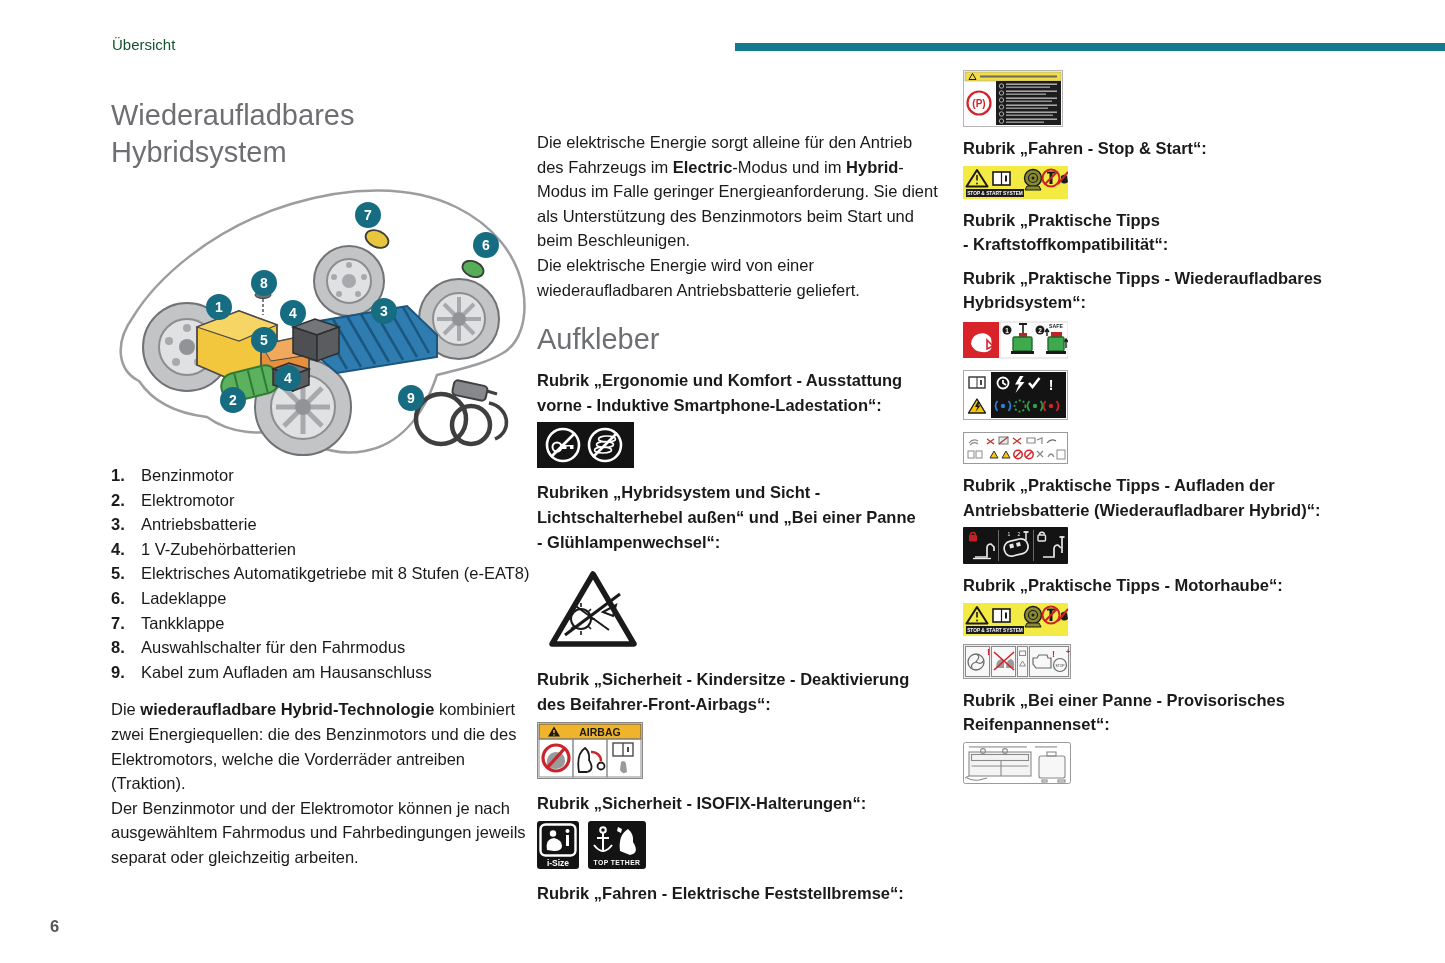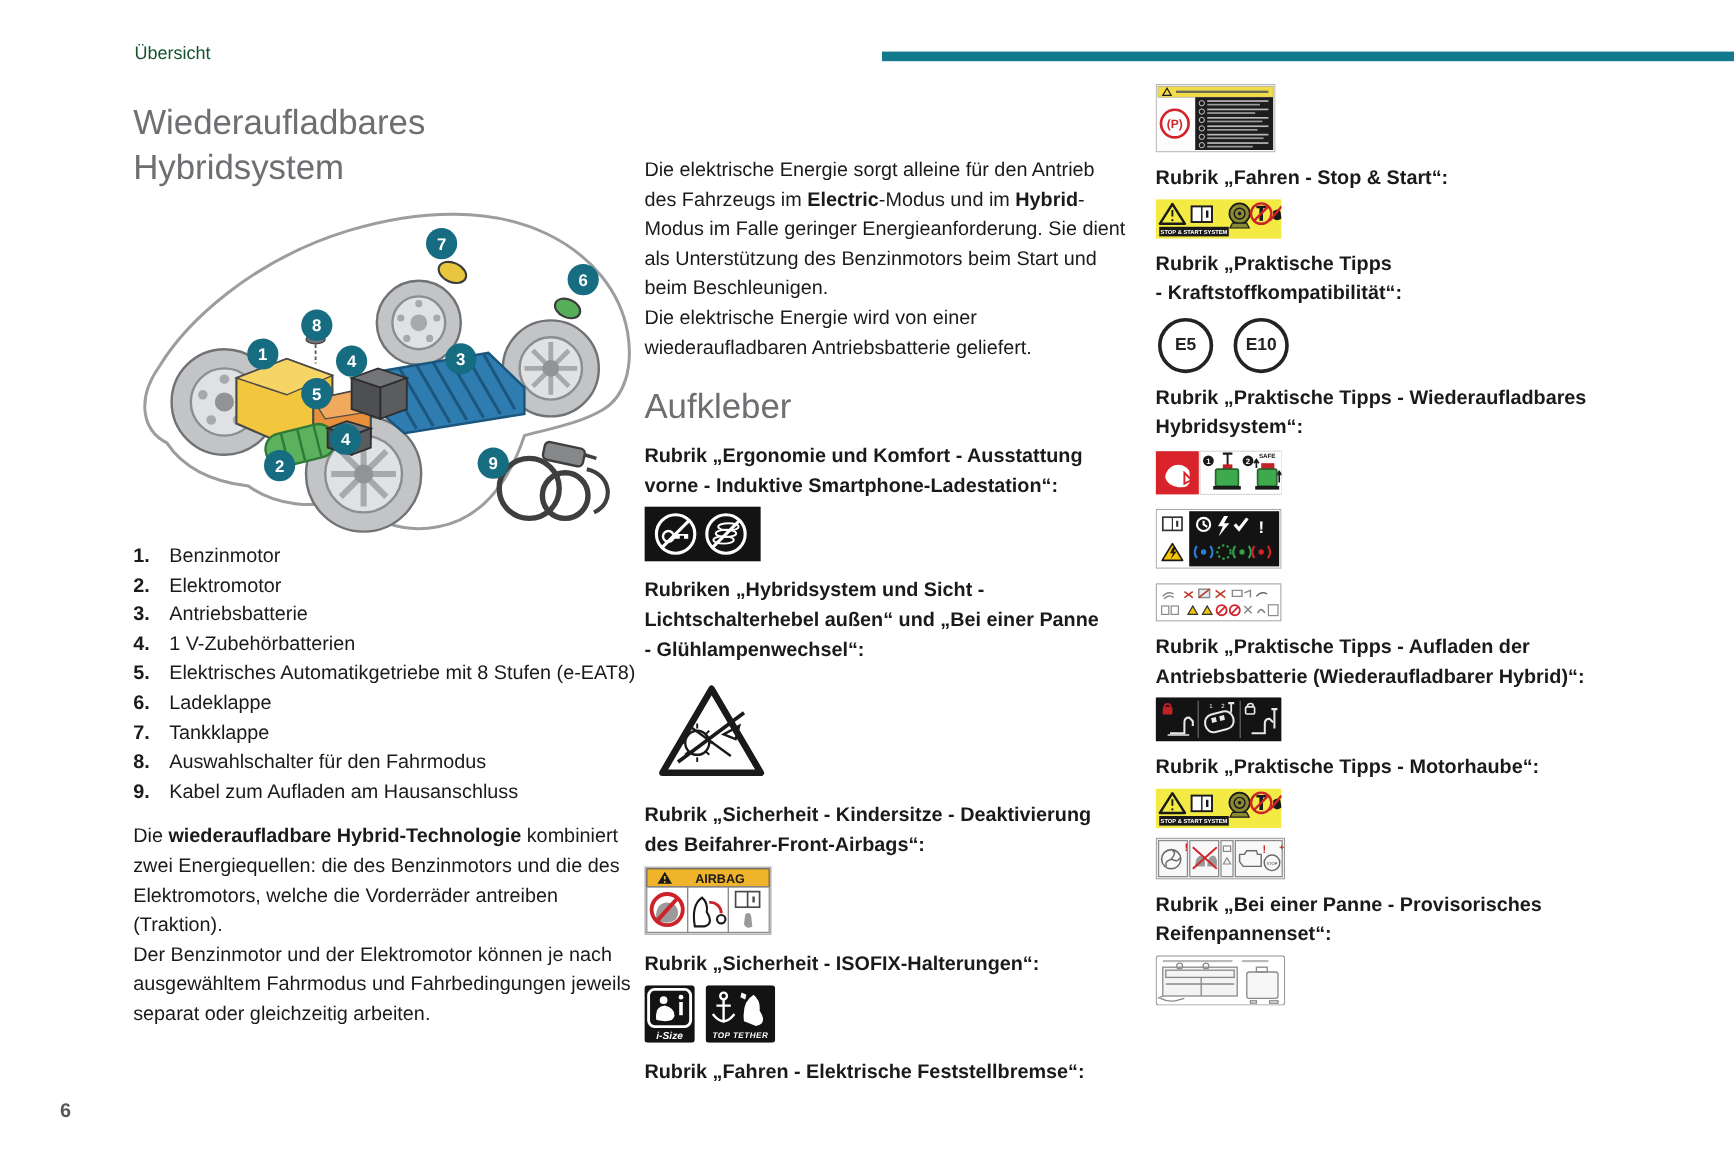--- a/index.html
+++ b/index.html
@@ -2,36 +2,36 @@
 <html><head>
 <meta charset="utf-8">
 <style>
   html,body{margin:0;padding:0;}
   body{width:1445px;height:963px;background:#ffffff;position:relative;overflow:hidden;
        font-family:"Liberation Sans",sans-serif;color:#1a1a1a;}
   .crumb{position:absolute;left:112px;top:36px;font-size:15px;color:#14532d;}
   .accent{position:absolute;left:735px;top:43px;width:710px;height:8px;background:#13798c;}
   .pagenum{position:absolute;left:50px;top:917px;font-size:16.5px;font-weight:bold;color:#55565a;}
   .col{position:absolute;}
-  .col1{left:111px;top:85px;width:420px;}
+  .col1{left:111px;top:97px;width:420px;}
   .col2{left:537px;top:88px;width:402px;margin-top:42px;}
   .col3{left:963px;top:70px;width:430px;}
   h1,h2{font-weight:400;color:#6e6f72;margin:0;white-space:pre-line;}
   h1{font-size:29px;line-height:37px;}
   h2{font-size:29px;line-height:34px;margin-top:20px;}
   .body{font-size:16.5px;line-height:24.6px;margin:0;white-space:pre-line;}
   .body b{font-weight:bold;}
   .rubrik{font-size:16.5px;line-height:24.6px;font-weight:bold;margin:9px 0 0 0;white-space:pre-line;}
   .diagram{margin-top:14px;display:block;}
   .legend{margin-top:6px;}
   .legend-row{display:flex;font-size:16.5px;line-height:24.6px;}
   .legend-num{width:30px;flex:none;font-weight:bold;}
   .para1{margin-top:13px;}
   .sticker{display:block;margin:5px 0 0 0;}
-  .sticker-row{display:flex;gap:9px;margin:5px 0 0 0;align-items:center;font-style:italic;}
+  .sticker-row{display:flex;gap:9px;margin:5px 0 0 0;align-items:center;}
   .fuel-row{display:flex;gap:17px;margin:8px 0 0 2px;}
   .fuel{width:40px;height:40px;border:3px solid #232323;border-radius:50%;display:flex;
         align-items:center;justify-content:center;font-weight:bold;font-size:14.5px;color:#232323;}
 </style>
 </head>
 <body>
 
 <span class="crumb">Übersicht</span>
 <div class="accent"></div>
 
@@ -408,24 +408,20 @@
       <line x1="82" y1="18" x2="94" y2="6" stroke="#cc2229" stroke-width="2"></line>
     </g>
     <g>
       <path d="M98,10 q4,-3 6,0 l1,6 q-4,3 -7,0 z" fill="#1a1a1a"></path>
       <line x1="95" y1="18" x2="105" y2="6" stroke="#cc2229" stroke-width="2"></line>
     </g>
   </svg>
 
   <p class="rubrik">Rubrik „Praktische Tipps
 - Kraftstoffkompatibilität“:</p>
-  <div class="fuel-row">
-    <div class="fuel">E5</div>
-    <div class="fuel">E10</div>
-  </div>
 
   <p class="rubrik">Rubrik „Praktische Tipps - Wiederaufladbares Hybridsystem“:</p>
   <svg class="sticker" width="105" height="40" viewBox="0 0 105 40">
     <rect x="37" y="2" width="68" height="36" fill="#fff" stroke="#d9d9d9"></rect>
     <g>
       <rect x="0" y="2" width="36" height="36" fill="#d8232a"></rect>
       <path d="M8,24 a11 11 0 0 1 20,-6 l1,8 q-1,7 -10,6 q-9,-1 -11,-8 z" fill="#fff"></path>
       <path d="M24,20 l6,6 l-6,3 z" fill="none" stroke="#d8232a" stroke-width="1.6"></path>
     </g>
     <g>

